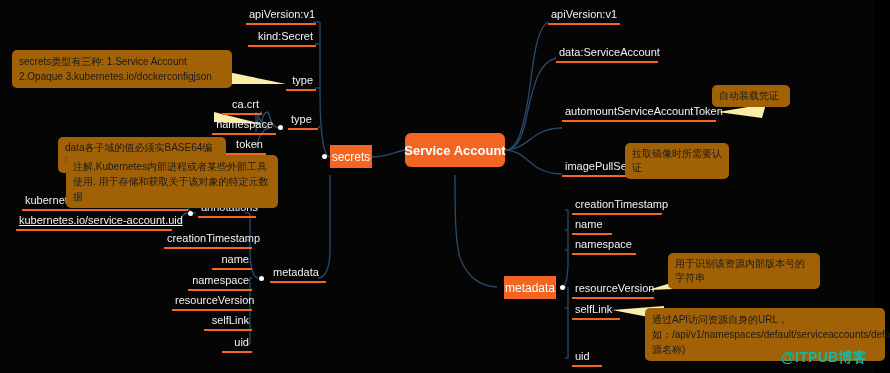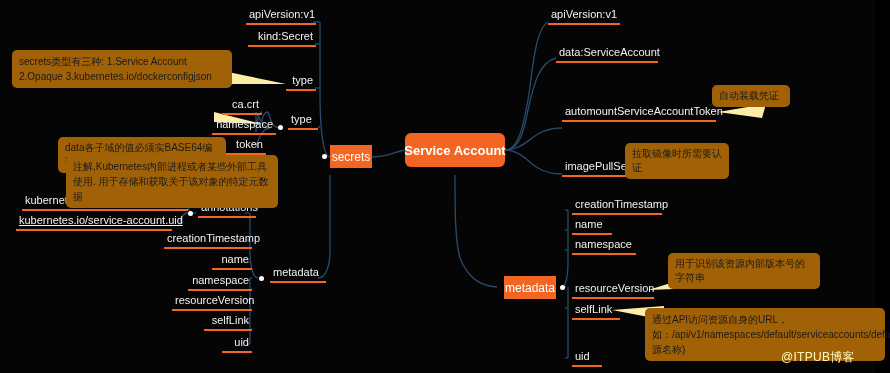--- a/index.html
+++ b/index.html
@@ -24,21 +24,21 @@
   
   .note{position:absolute;background:#a16207;color:#1a1a1a;
         border-radius:5px;font-size:10px;line-height:14px;
         padding:4px 7px;box-sizing:border-box;}
   .note.two{line-height:15px;}
 
   
   .dot{position:absolute;width:5px;height:5px;border-radius:50%;
        background:#fff;}
 
-  .watermark{position:absolute;color:#fef9c3;font-size:12px;font-weight:normal;
+  .watermark{position:absolute;color:#14b8a6;font-size:14px;font-weight:bold;
              letter-spacing:.3px;}
 </style>
 </head>
 <body>
 
 <div id="stage">
 
   <svg class="links" viewBox="0 0 890 373" xmlns="http://www.w3.org/2000/svg">
     <g fill="none" stroke="#2a4a6b" stroke-width="1.3">
 

